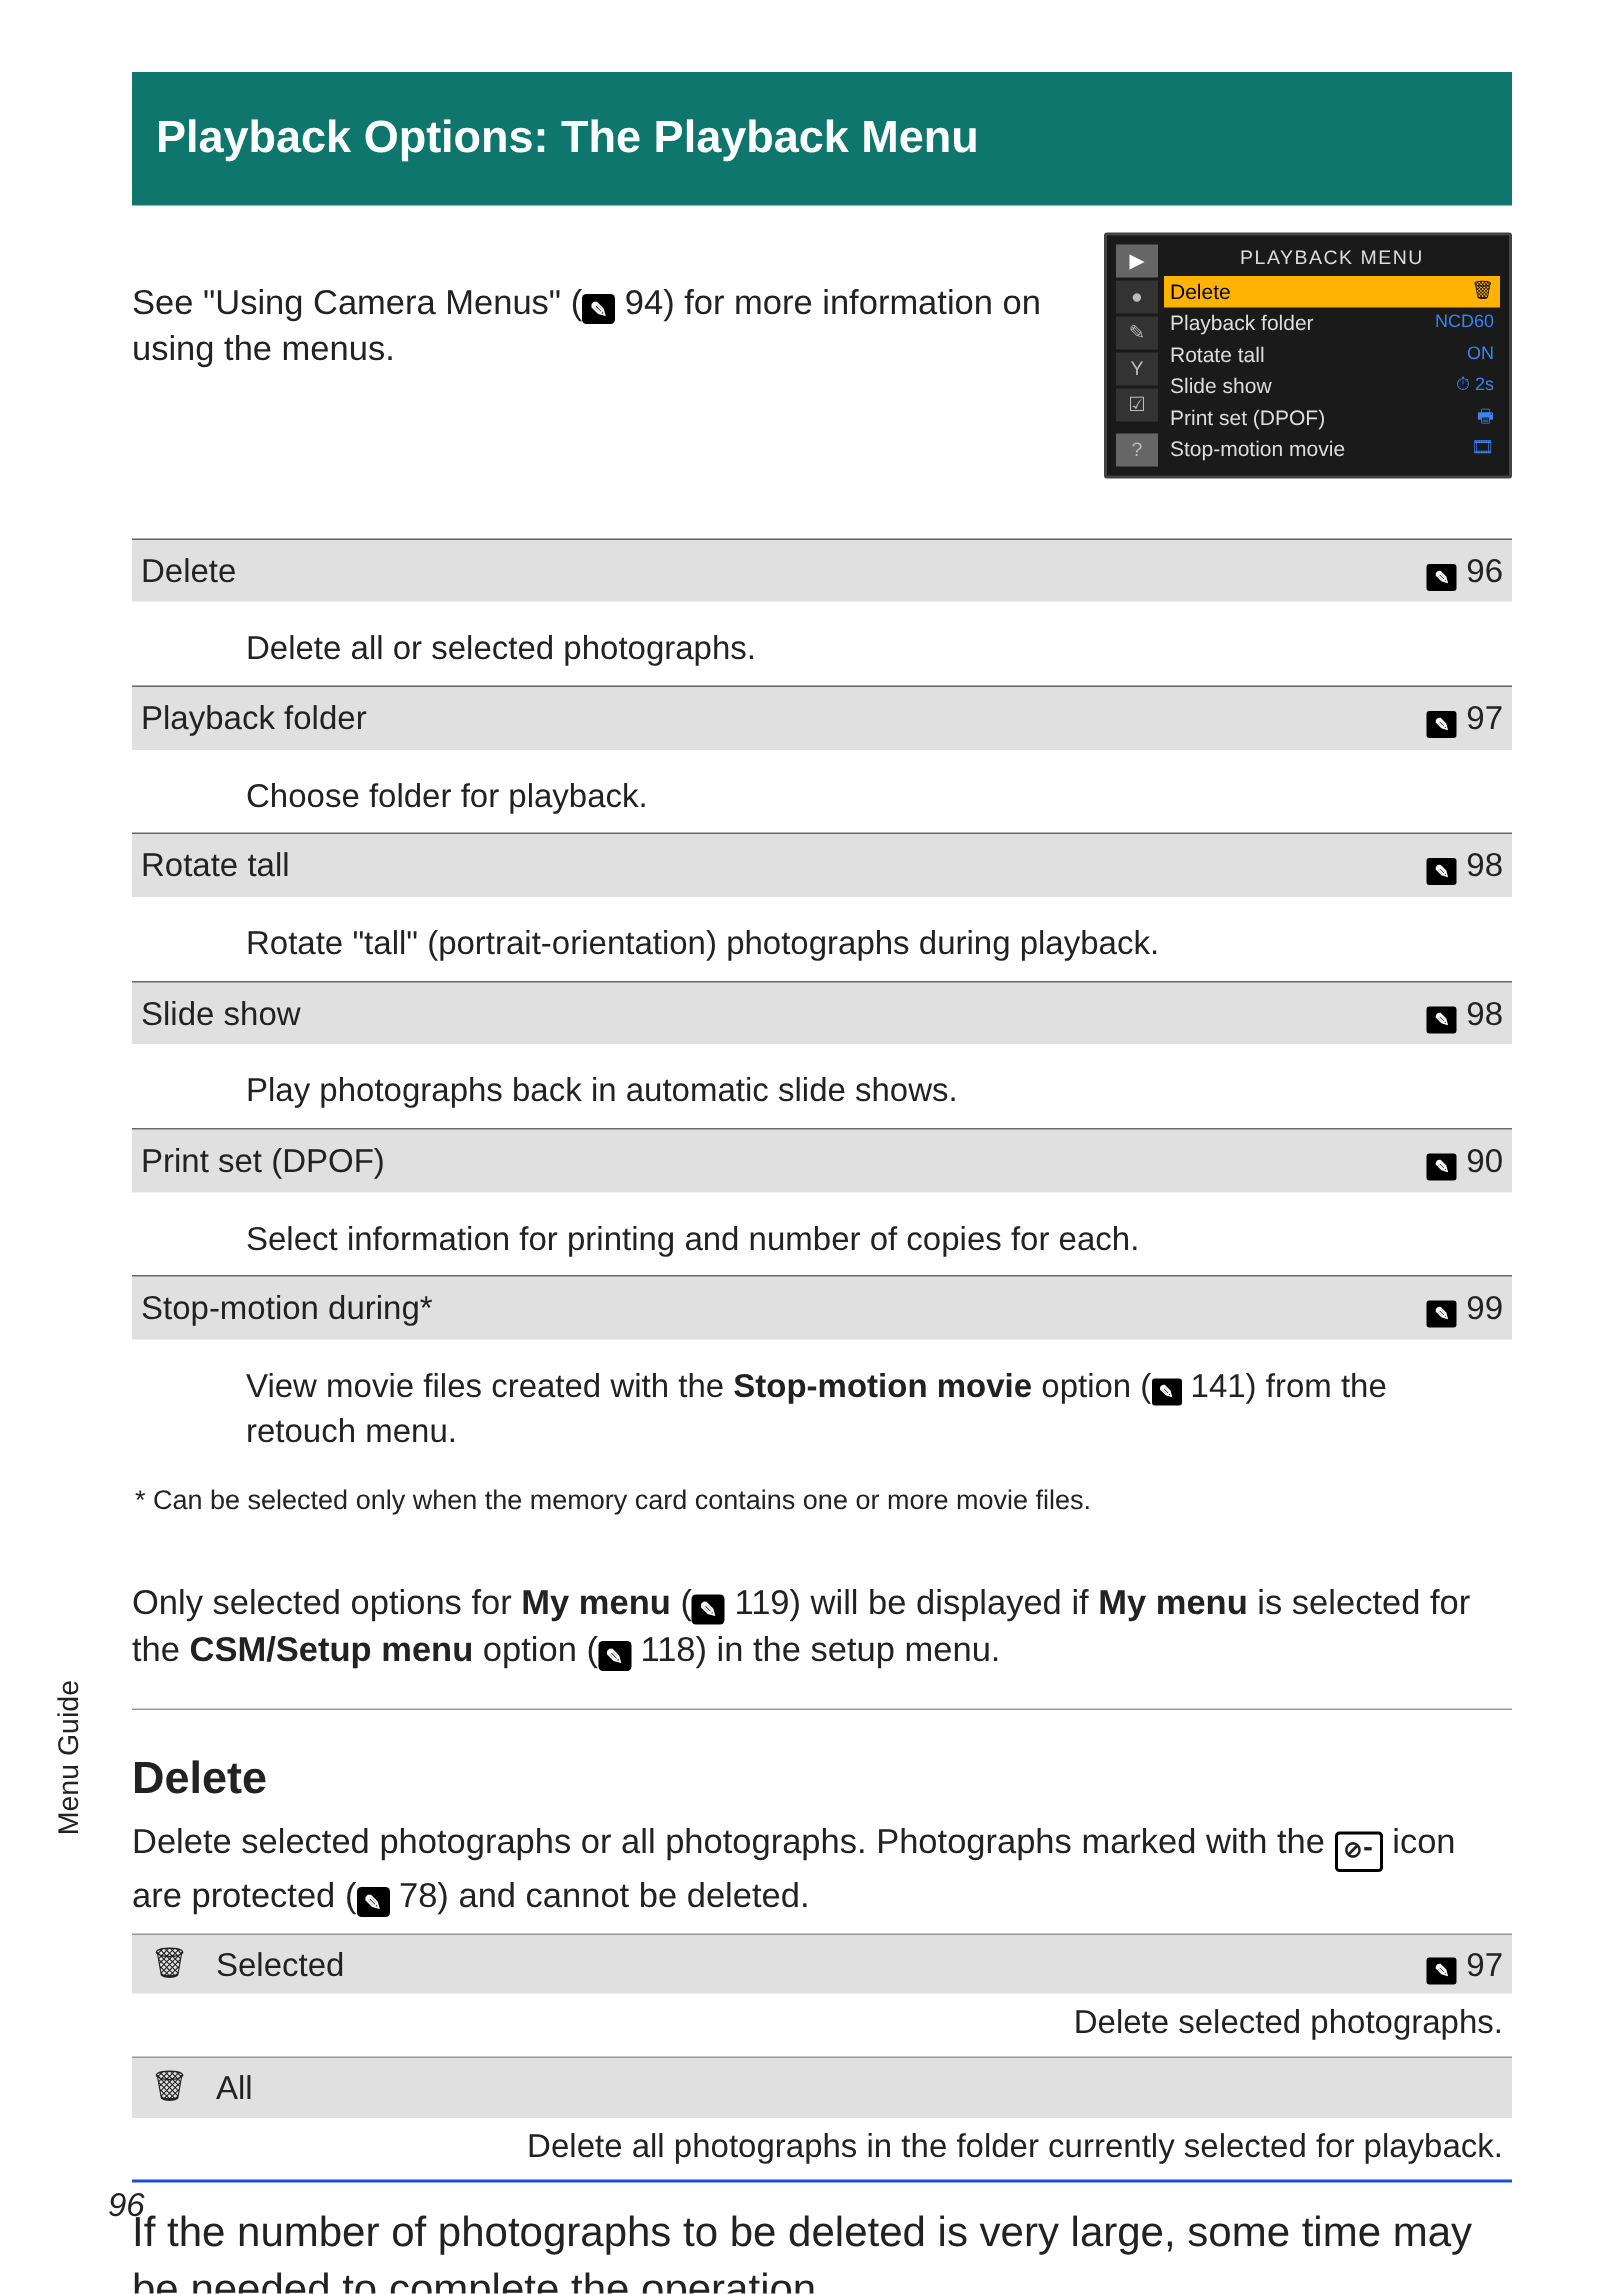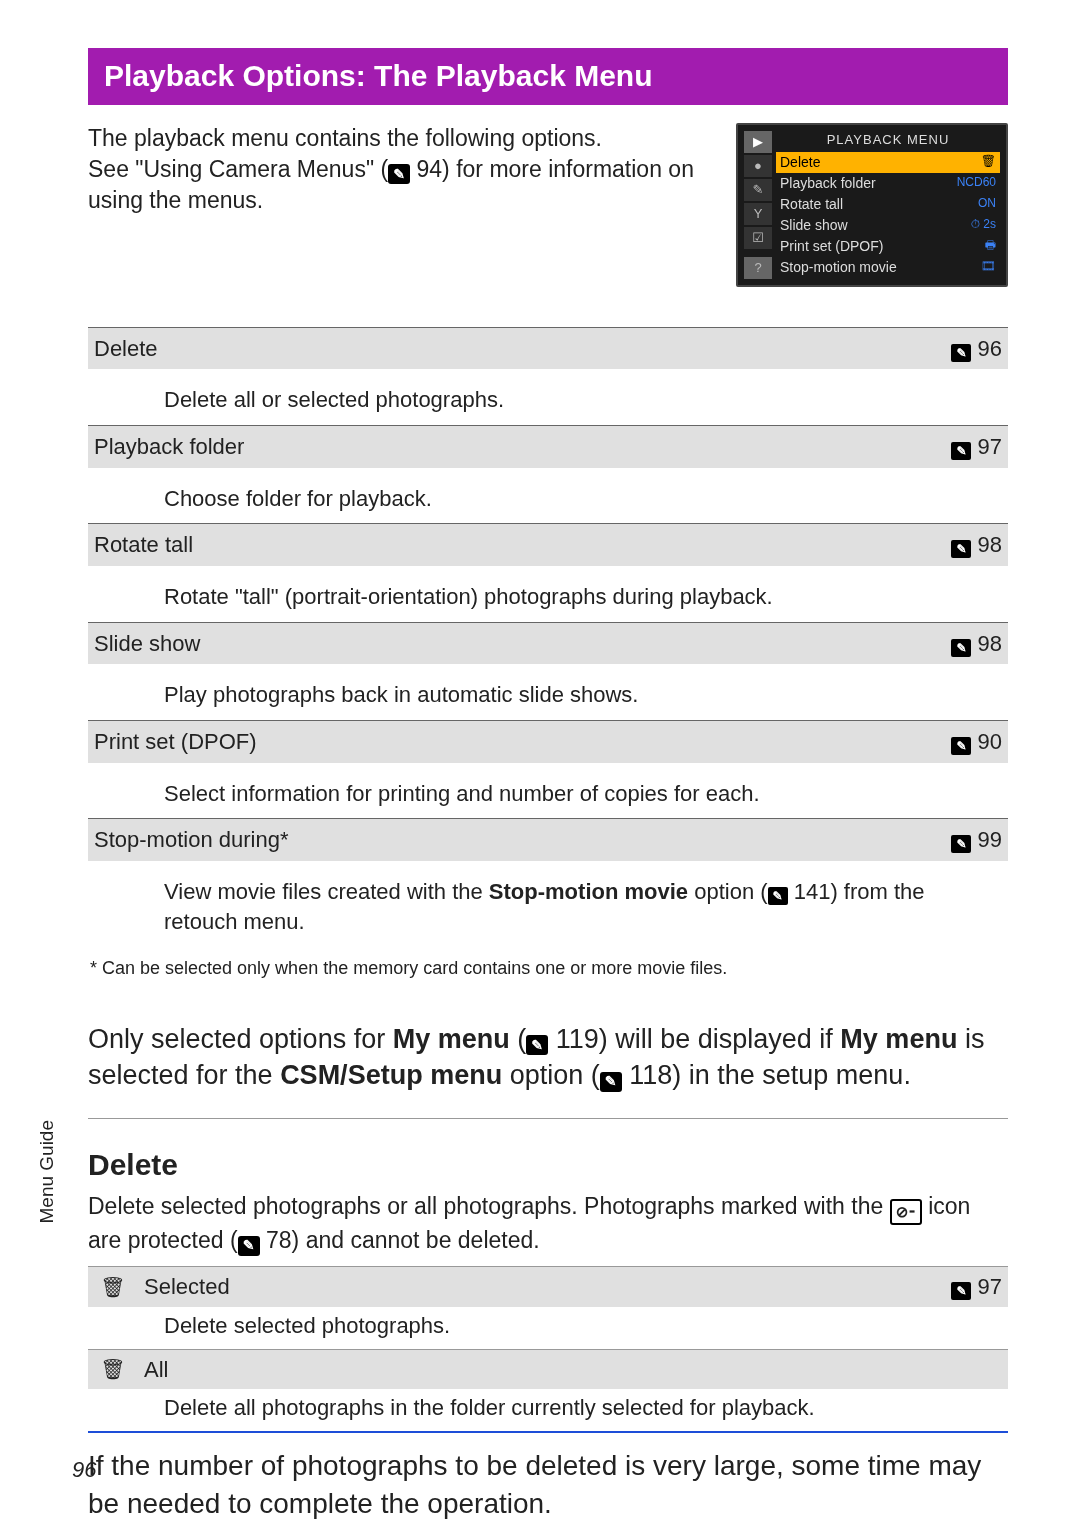--- a/index.html
+++ b/index.html
@@ -8,25 +8,25 @@
     background: #fff;
     color: #222;
     width: 1080px;
     height: 1529px;
     position: relative;
     padding: 48px 72px 40px 88px;
     font-size: 22px;
     line-height: 1.35;
   }
   .title-bar {
-    background: #a21caf;
+    background: #0f766e;
     color: #fff;
     font-weight: bold;
     font-size: 30px;
-    padding: 8px 16px;
+    padding: 24px 16px;
     margin-bottom: 18px;
   }
   .intro-row { display: flex; gap: 18px; margin-bottom: 40px; }
   .intro-text { flex: 1; font-size: 23px; }
   .ref-icon {
     display: inline-flex;
     align-items: center;
     justify-content: center;
     background: #000;
     color: #fff;
@@ -89,42 +89,42 @@
     width:20px;
     height:18px;
     font-size:12px;
     text-align:center;
     line-height:18px;
     border-radius:2px;
     vertical-align:-1px;
     font-weight:bold;
   }
   .footnote { font-size: 18px; margin: 6px 0 40px 2px; }
-  .mymenu { margin-bottom: 24px; font-size:27px; }
+  .mymenu { margin-bottom: 24px; font-size:23px; }
   .hr { border-top: 1px solid #999; margin: 22px 0 26px; }
 
   .del-heading { font-size: 30px; font-weight: bold; margin-bottom: 6px; }
   .del-intro { font-size: 23px; margin-bottom: 10px; }
   .protect-icon {
     display:inline-block;
     border:2.5px solid #000;
     border-radius:3px;
     padding:1px 4px;
     font-size:15px;
     font-weight:bold;
     vertical-align:-3px;
   }
 
   .del-table { width:100%; border-collapse: collapse; margin-bottom: 14px; }
   .del-table td { padding: 5px 6px; border-top: 1px solid #999; }
   .del-head td { background:#e0e0e0;margin-left:36px; }
   .del-head td:first-child { width: 50px; text-align:center; font-size: 20px; }
   .del-head td.name { }
   .del-head td.ref { text-align:right; width:80px; }
-  .del-desc td { padding:4px 6px 8px 76px; border-top:none; }
+  .del-desc td { padding:4px 6px 8px 76px; border-top:none;text-align:right; }
   .del-table tr.last td { border-bottom: 2px solid #1d4ed8; }
 
   .side-tab {
     position: absolute;
     left: 34px;
     top: 1120px;
     writing-mode: vertical-rl;
     transform: rotate(180deg);
     font-size: 19px;
   }
@@ -137,21 +137,21 @@
   }
   .trash-icon::before { content: "🗑"; font-size: 20px; }
 </style>
 </head>
 <body>
 
 <div class="title-bar">Playback Options: The Playback Menu</div>
 
 <div class="intro-row">
   <div class="intro-text">
-    <span>The playback menu contains the following options.</span><br>
+    <br>
     <span>See "Using Camera Menus" (</span><span class="ref-icon"></span><span> 94</span><span>) for more information on using the menus.</span>
   </div>
   <div class="lcd">
     <div class="lcd-row">
       <div class="lcd-left">
         <div class="lcd-tab sel">▶</div>
         <div class="lcd-tab">●</div>
         <div class="lcd-tab">✎</div>
         <div class="lcd-tab">Y</div>
         <div class="lcd-tab">☑</div>

